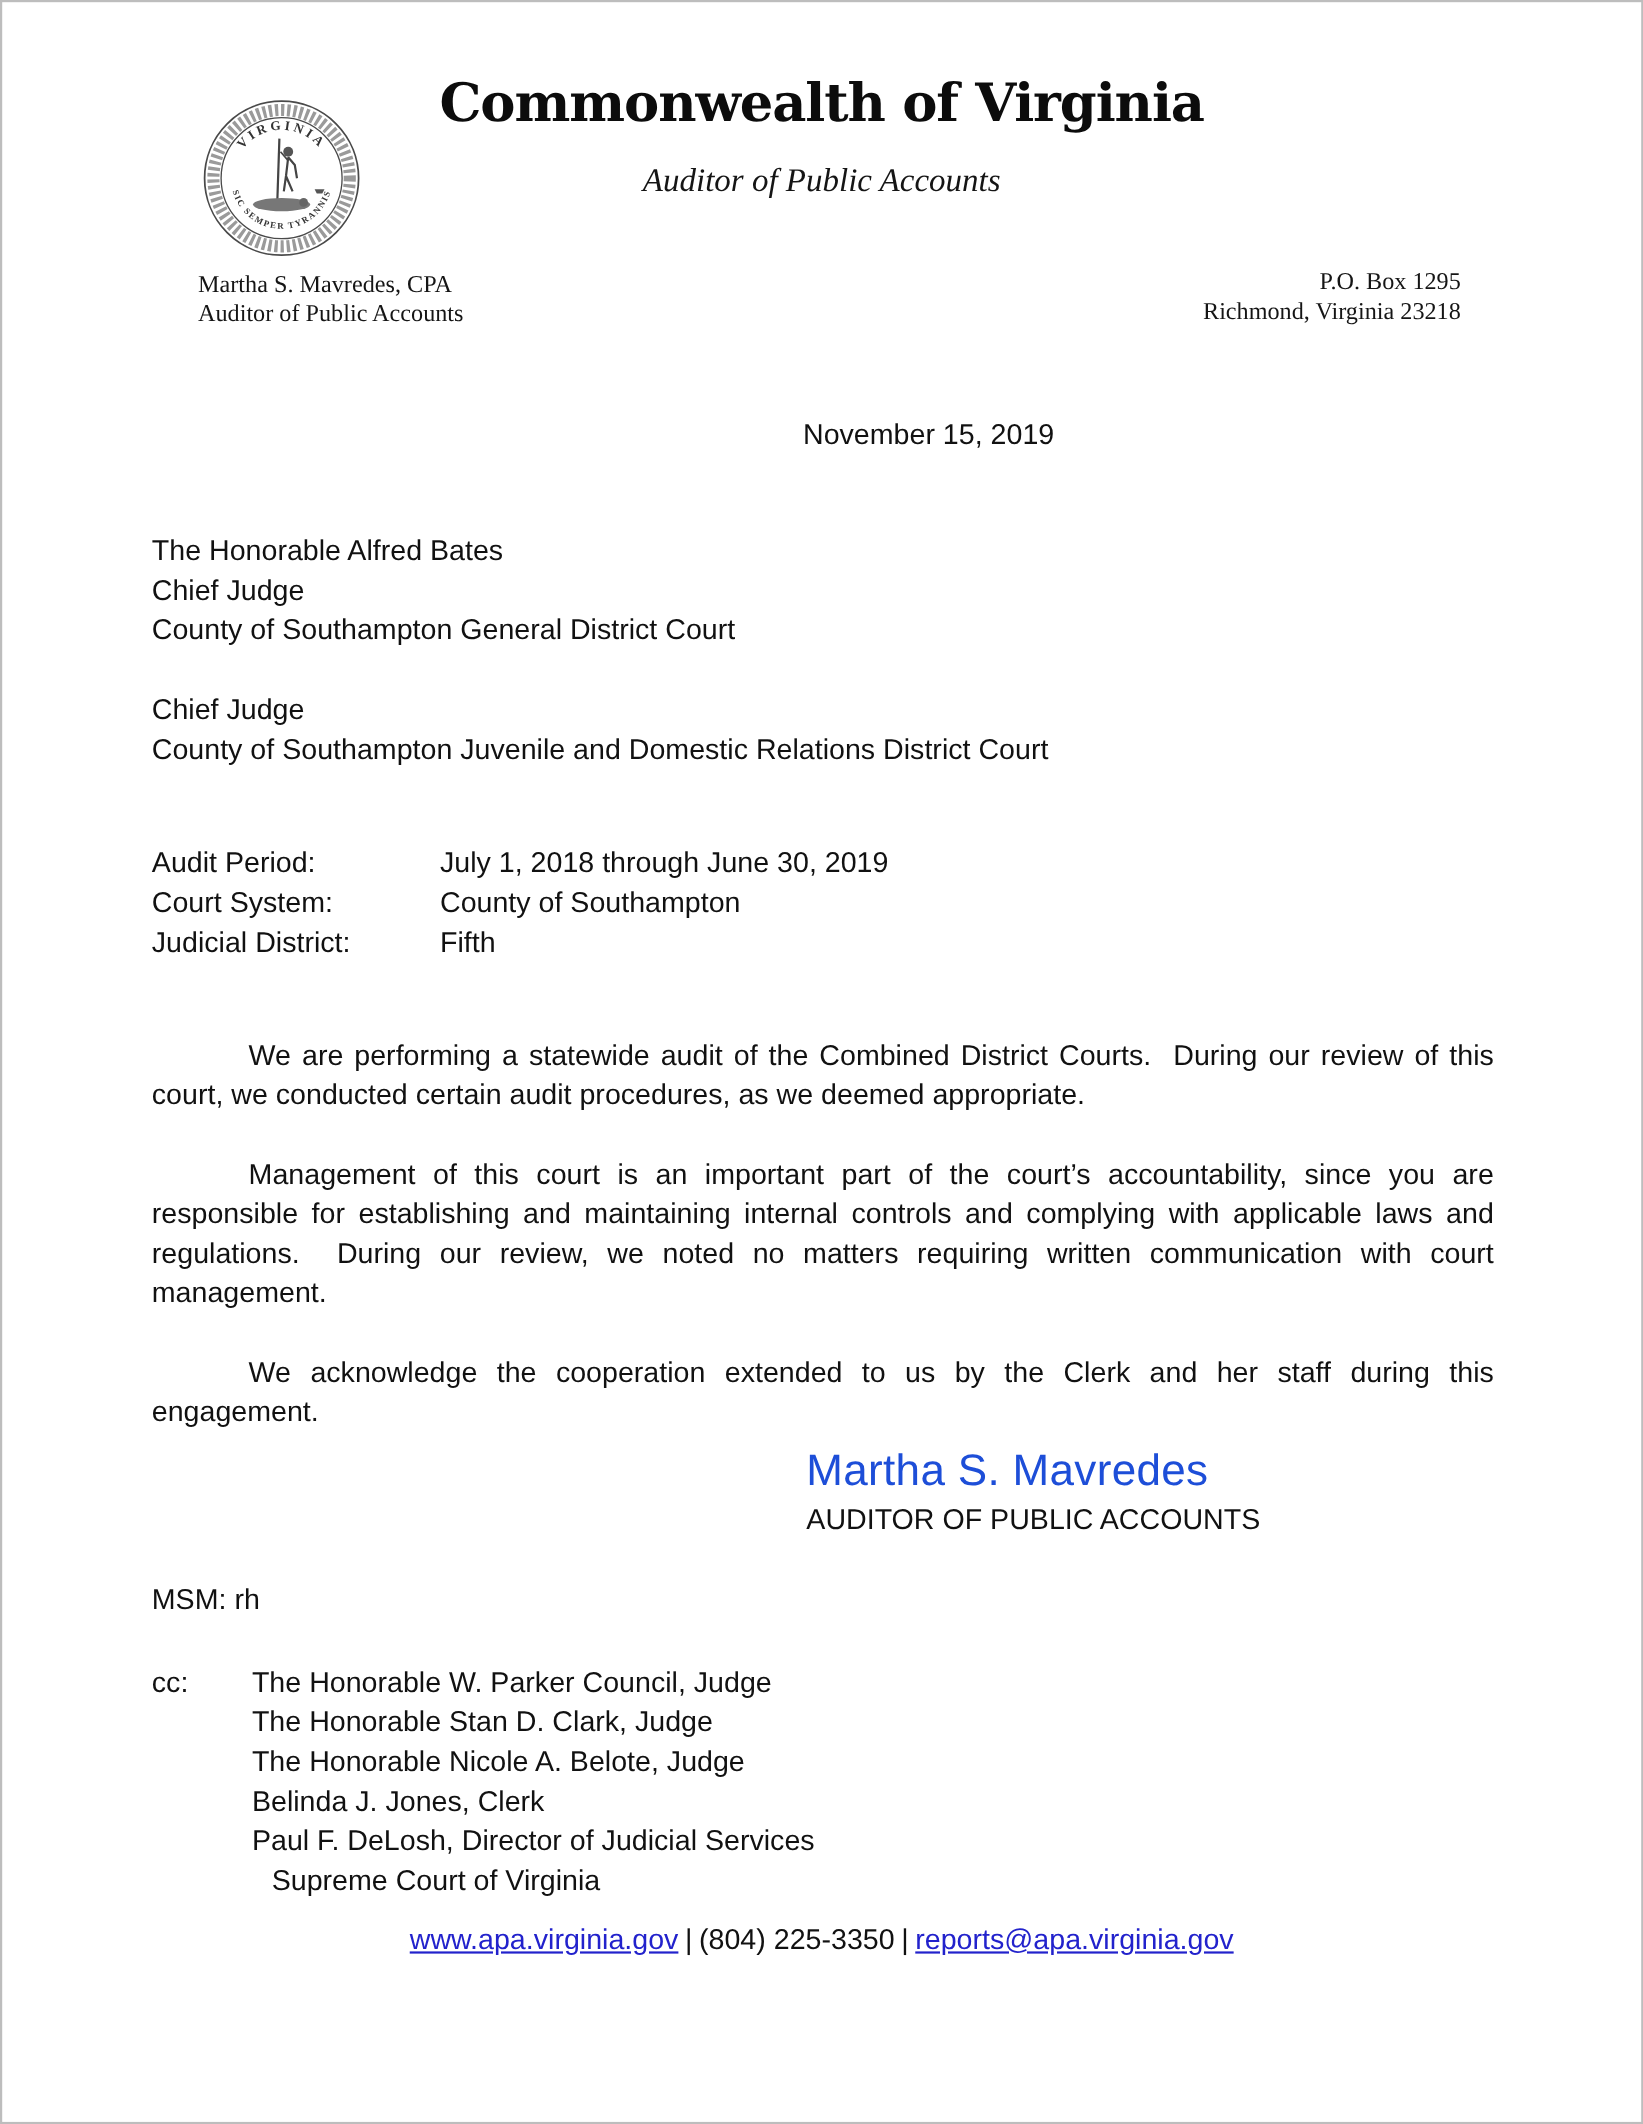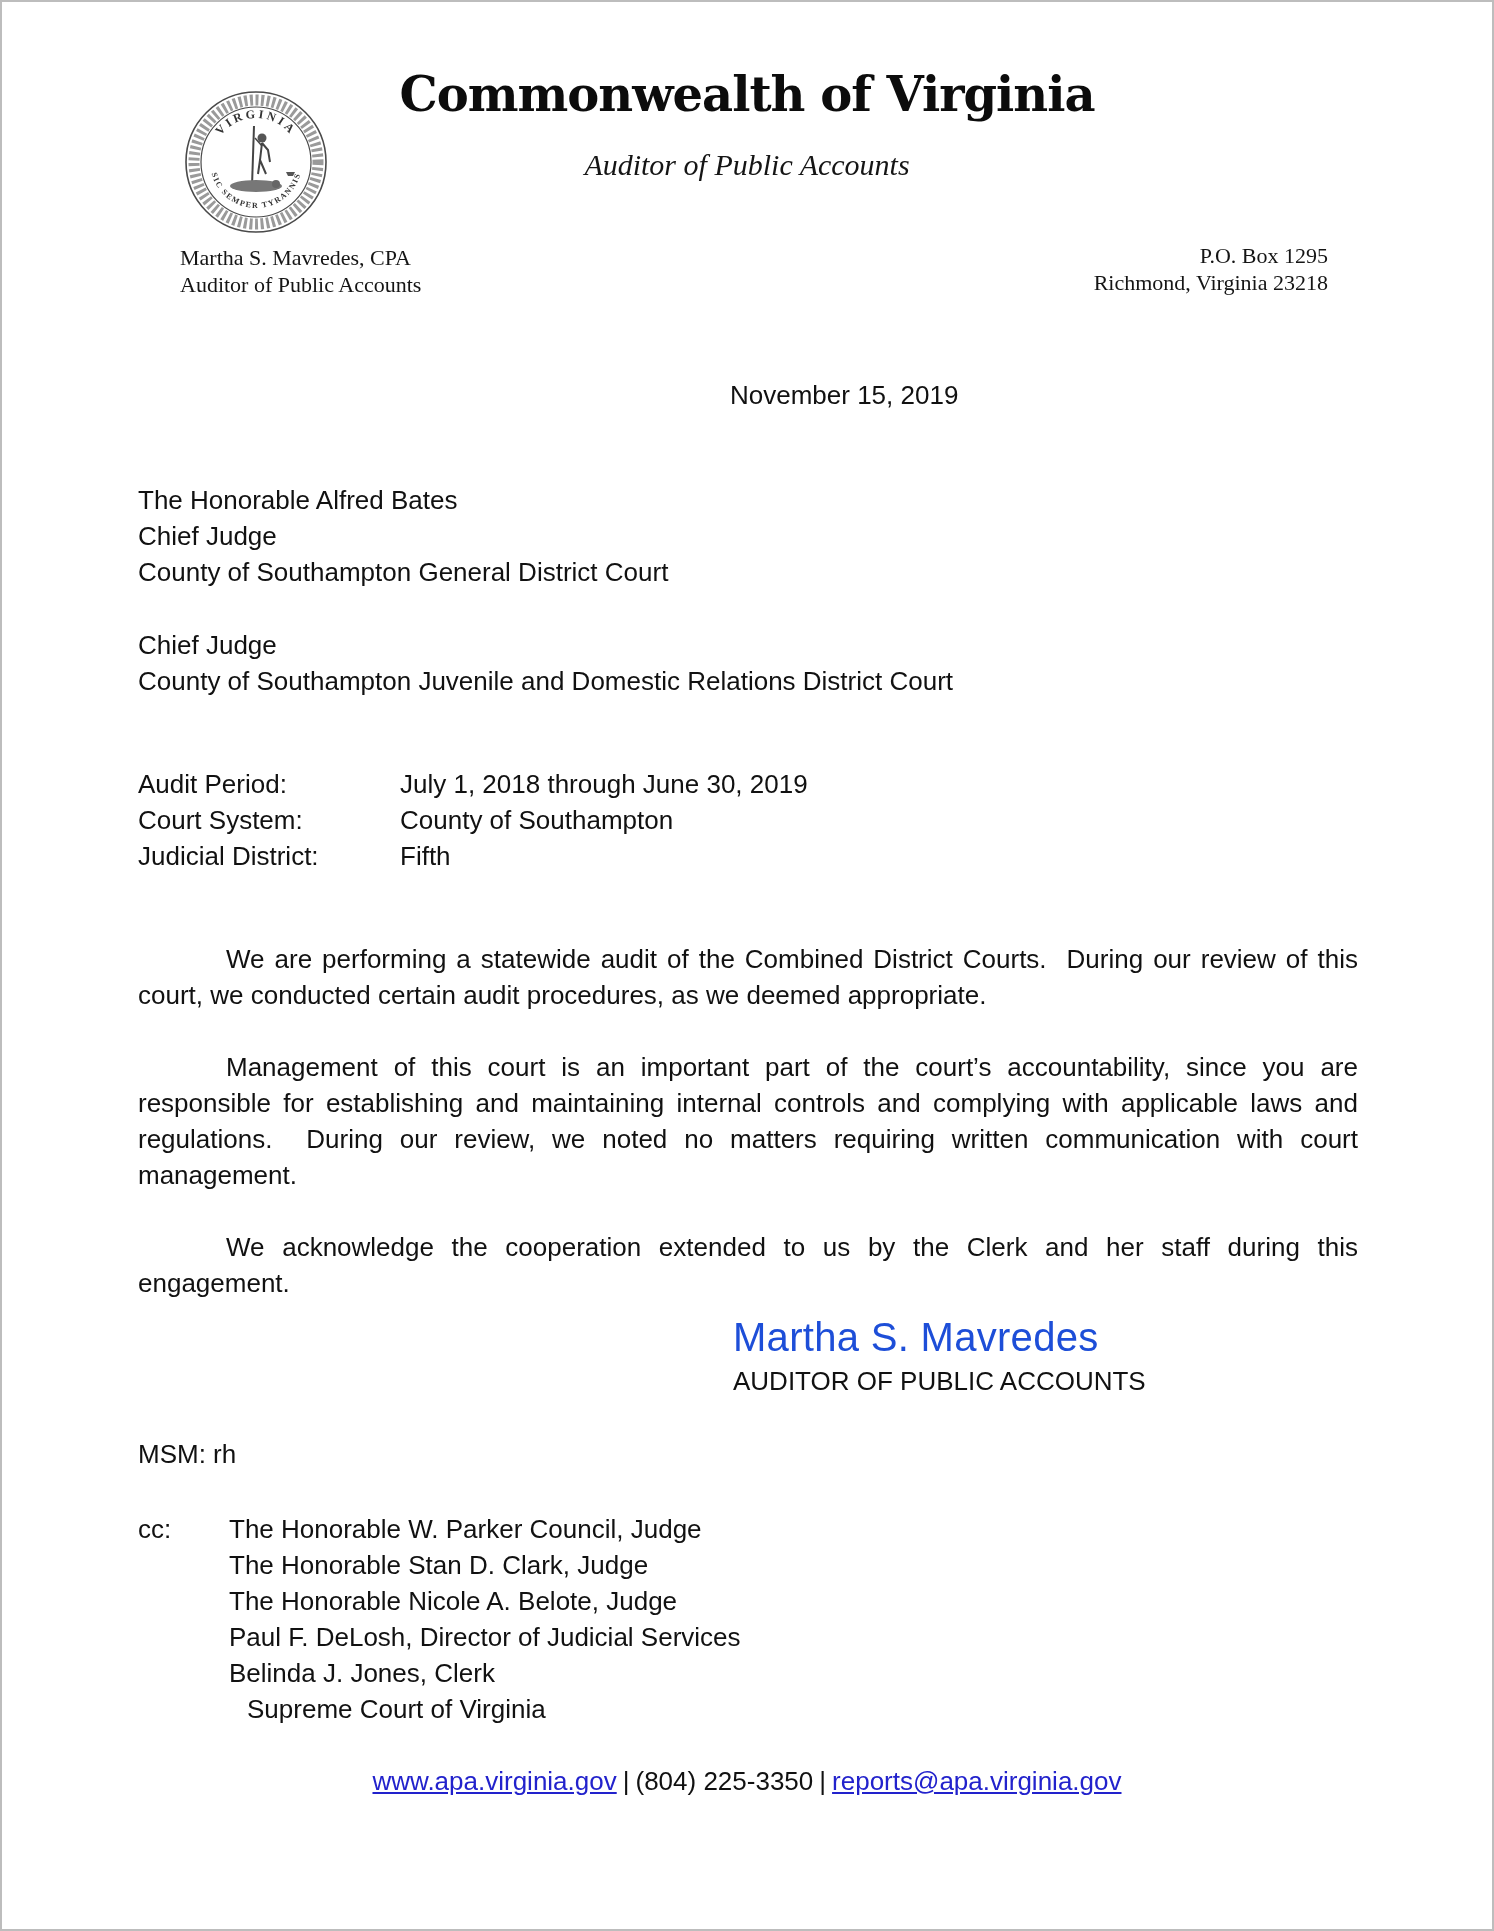--- a/index.html
+++ b/index.html
@@ -62,21 +62,21 @@
   .para.first { margin-top: 67px; }
   .sig-block { margin: 16px 134px 0 731px; }
   .sig-name { font-size: 40px; line-height: 40px; letter-spacing: 0.3px; color: #1d4ed8; }
   .sig-title { margin-top: 6px; }
   .ref-line { margin: 37px 134px 0 136px; }
   .cc-block { margin: 39px 134px 0 136px; }
   .cc-row { display: flex; }
   .cc-label { width: 91px; flex: 0 0 91px; }
   .cc-sub { padding-left: 109px; }
   
-  .footer { margin: 36px 0 0 0; text-align: center; }
+  .footer { margin: 18px 0 0 0; text-align: center; }
   .footer a { text-decoration: underline; }
   .footer .sep { color: #111111; padding: 0 6px; }
 </style>
 </head>
 <body>
 
 <div class="page">
 
   <div class="header">
 
@@ -171,25 +171,25 @@
     <div class="cc-row">
       <div class="cc-label"></div>
       <div>The Honorable Stan D. Clark, Judge</div>
     </div>
     <div class="cc-row">
       <div class="cc-label"></div>
       <div>The Honorable Nicole A. Belote, Judge</div>
     </div>
     <div class="cc-row">
       <div class="cc-label"></div>
-      <div>Paul F. DeLosh, Director of Judicial Services</div>
+      <div>Belinda J. Jones, Clerk</div>
     </div>
     <div class="cc-row">
       <div class="cc-label"></div>
-      <div>Belinda J. Jones, Clerk</div>
+      <div>Paul F. DeLosh, Director of Judicial Services</div>
     </div>
     <div class="cc-sub">Supreme Court of Virginia</div>
   </div>
 
   <div class="body-text footer">
     <a href="#" style="color: rgb(34, 34, 204);">www.apa.virginia.gov</a><span class="sep">|</span><span>(804) 225-3350</span><span class="sep">|</span><a href="#" style="color: rgb(34, 34, 204);">reports@apa.virginia.gov</a>
   </div>
 
 </div>
 

